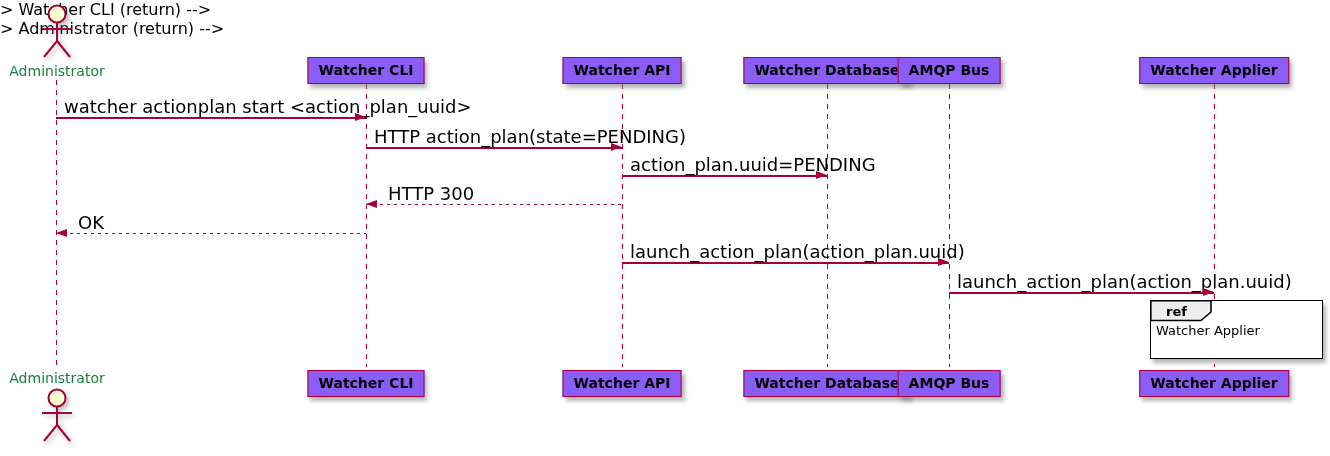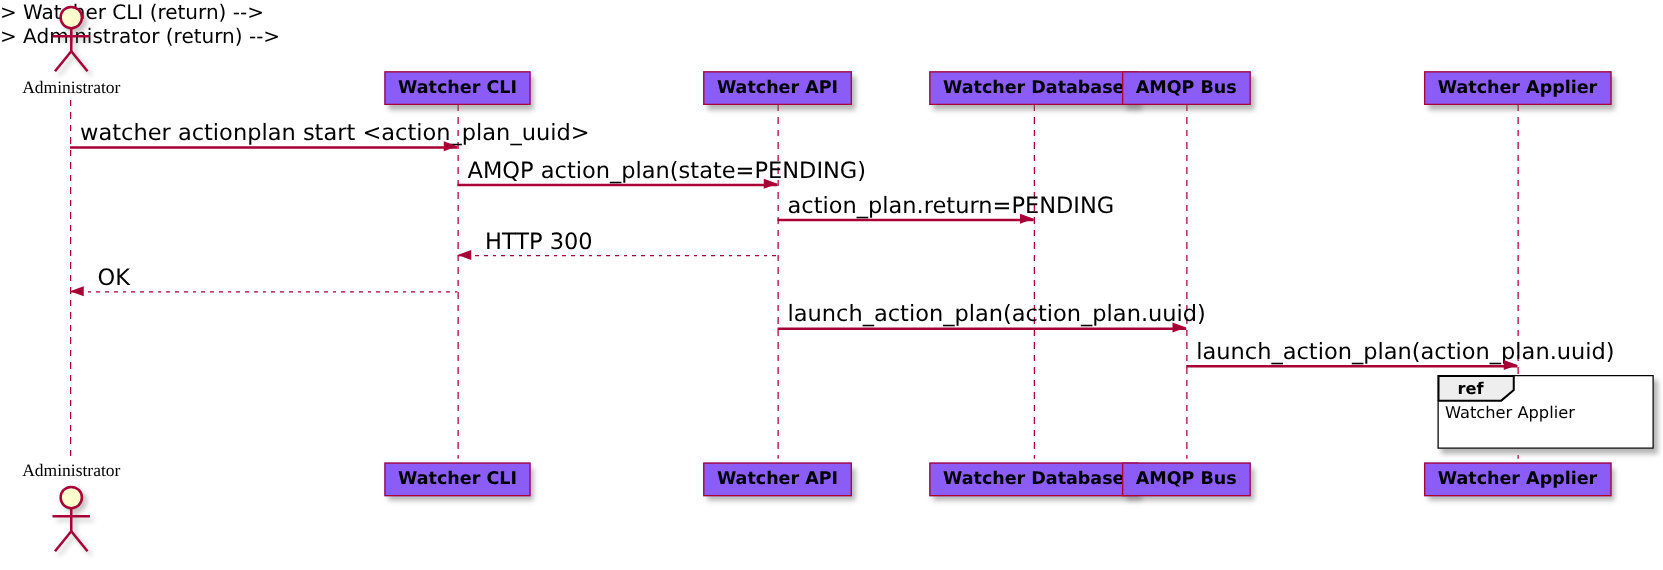--- a/index.html
+++ b/index.html
@@ -27,21 +27,21 @@
     white-space:nowrap;
     line-height:16px;
     z-index:3;
     font-weight:bold;
   }
   
   .actor{position:absolute;transform:translateX(-50%);z-index:3;}
   .actor svg{filter:drop-shadow(3px 3px 2px rgba(120,120,120,0.45));}
   .actor-label{
     position:absolute;transform:translateX(-50%);
-    font-size:14px;color:#000000;white-space:nowrap;line-height:16px;z-index:3;font-family:Liberation Serif, serif;
+    font-size:14px;color:#15803d;white-space:nowrap;line-height:16px;z-index:3;
   }
   
   .mlabel{
     position:absolute;font-size:18px;line-height:14px;color:#000;
     white-space:nowrap;z-index:2;
   }
   .mline{position:absolute;z-index:1;}
   .mline.solid{height:1.5px;background:#A80036;}
   .mline.dashed{
     height:1.2px;
@@ -102,28 +102,28 @@
 
   
   <div>
     <div class="mlabel" style="left:64px;top:100px">watcher actionplan start &lt;action_plan_uuid&gt;</div>
     <div class="mline solid" style="left:56px;top:117px;width:310px"></div>
     <div class="arr right" style="left:355px;top:113px"></div>
   </div>
 
   
   <div>
-    <div class="mlabel" style="left:374px;top:130px">AMQP action_plan(state=PENDING)</div>
+    <div class="mlabel" style="left:374px;top:130px">HTTP action_plan(state=PENDING)</div>
     <div class="mline solid" style="left:366px;top:147px;width:256px"></div>
     <div class="arr right" style="left:611px;top:143px"></div>
   </div>
 
   
   <div>
-    <div class="mlabel" style="left:630px;top:158px">action_plan.return=PENDING</div>
+    <div class="mlabel" style="left:630px;top:158px">action_plan.uuid=PENDING</div>
     <div class="mline solid" style="left:622px;top:175px;width:205px"></div>
     <div class="arr right" style="left:816px;top:171px"></div>
   </div>
 
   &gt; Watcher CLI (return) --&gt;
   <div>
     <div class="mlabel" style="left:388px;top:187px">HTTP 300</div>
     <div class="mline dashed" style="left:366px;top:204px;width:256px"></div>
     <div class="arr left" style="left:366px;top:200px"></div>
   </div>

